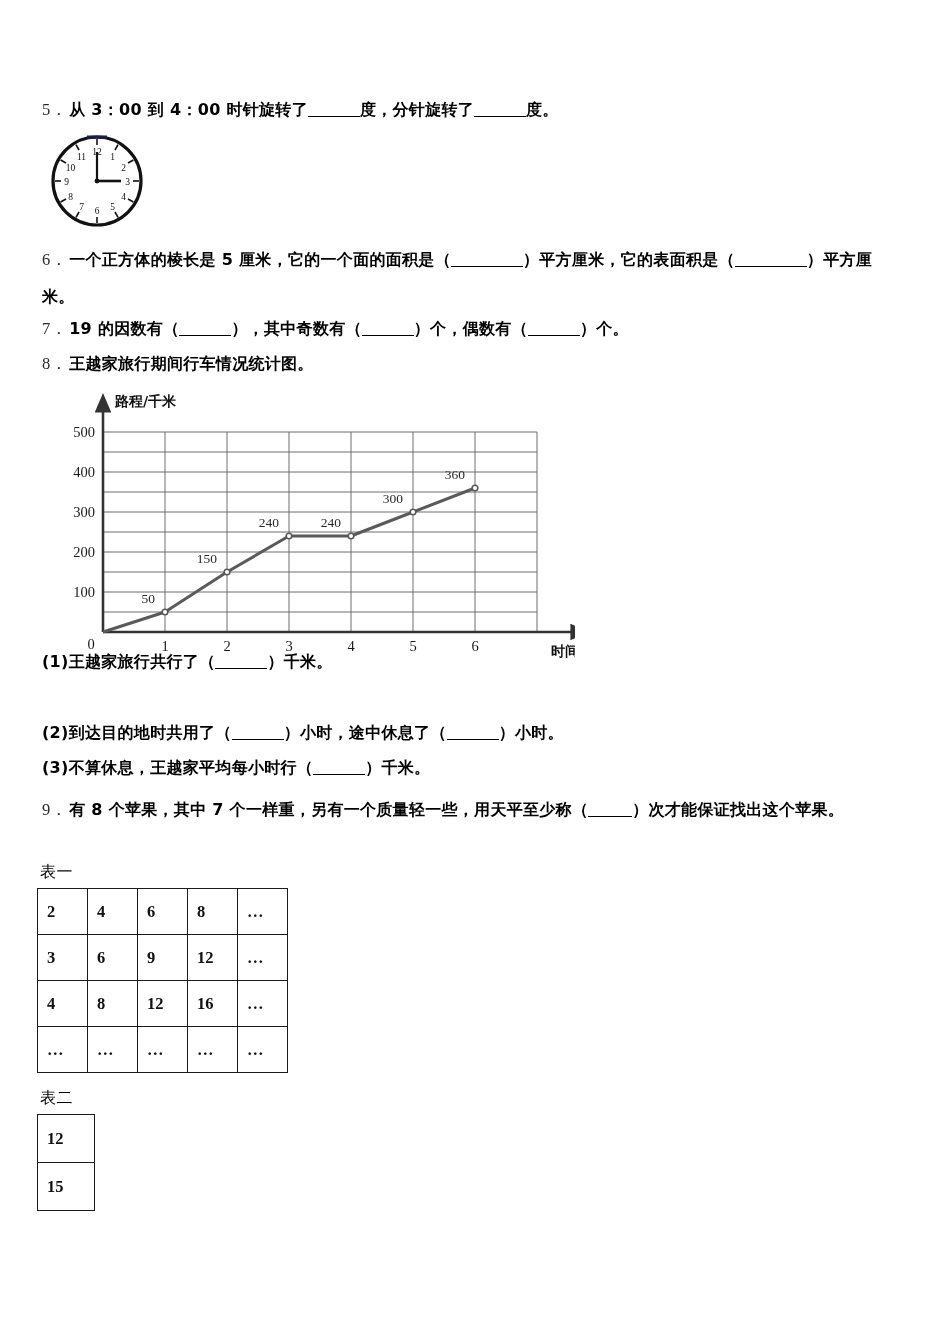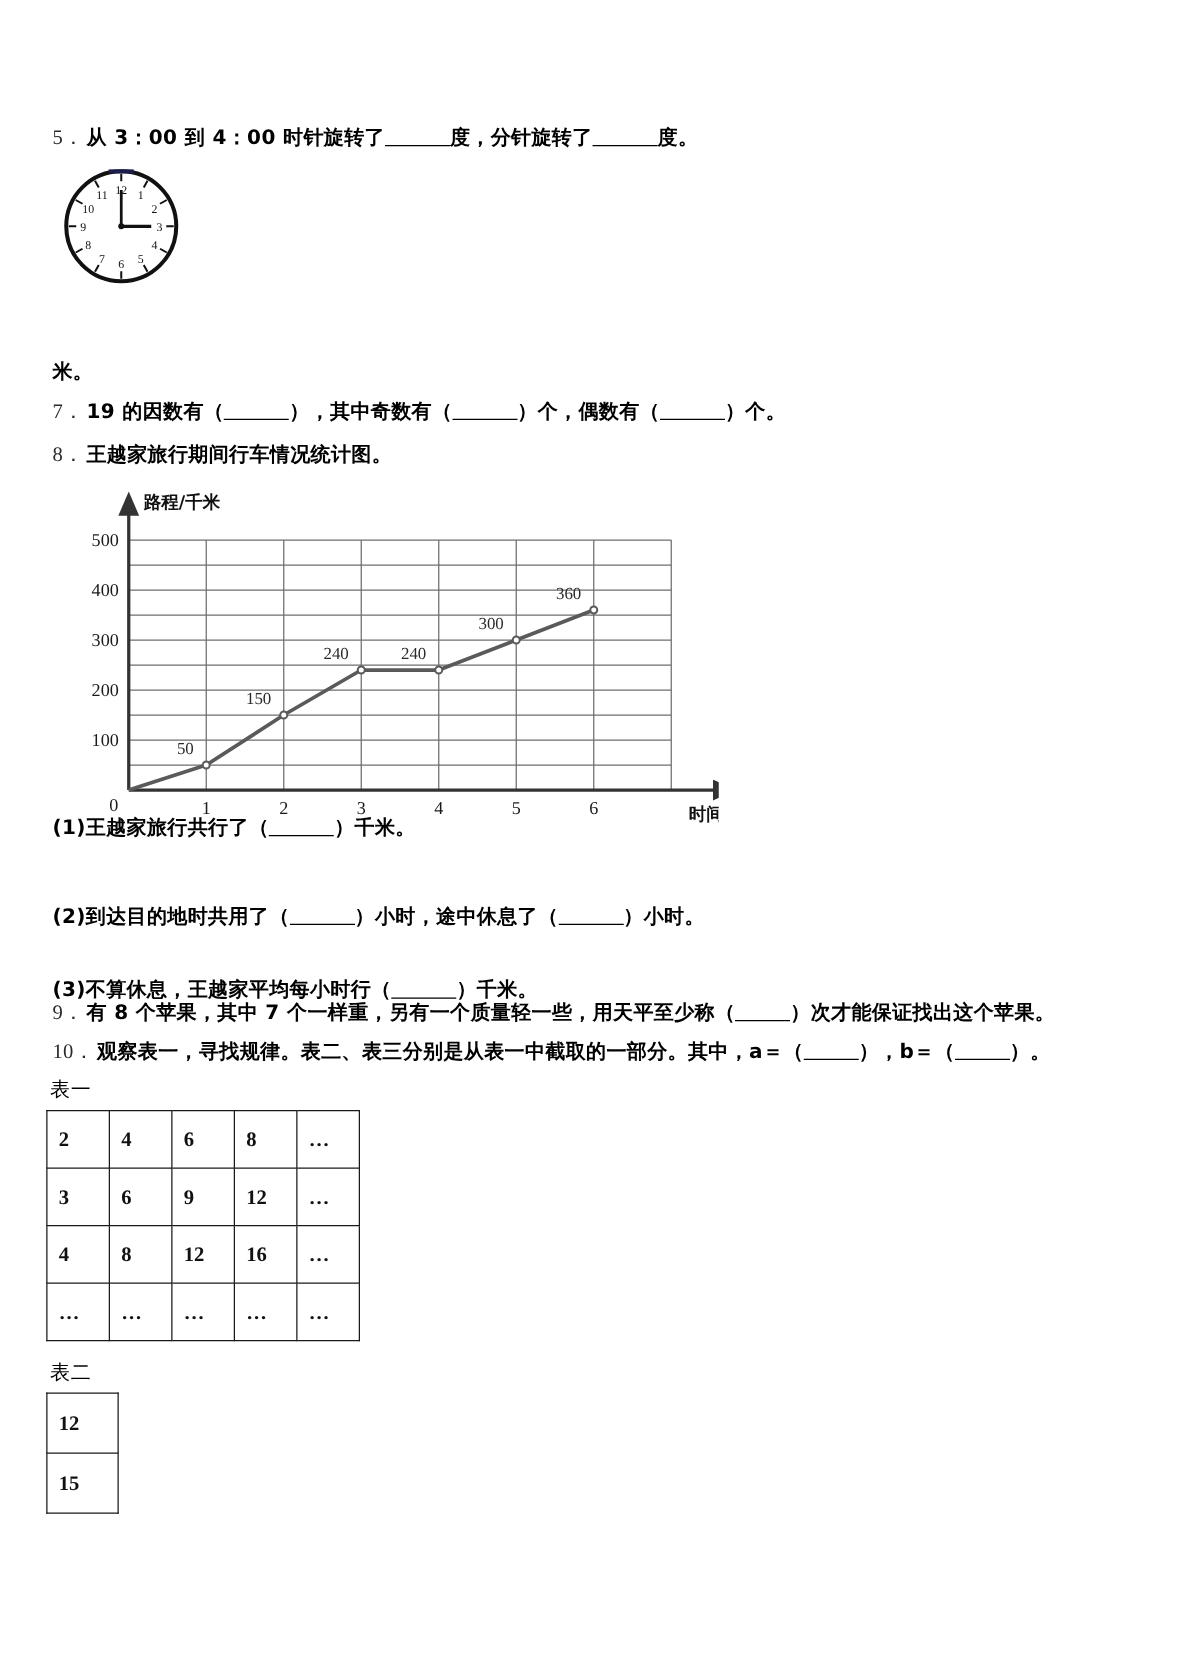--- a/index.html
+++ b/index.html
@@ -153,20 +153,23 @@
         <text x="33.5" y="25.5">11</text>
       </g>
 
       <line x1="49" y1="47" x2="49" y2="18" stroke="#111111" stroke-width="2.2"></line>
       <line x1="49" y1="47" x2="73" y2="47" stroke="#111111" stroke-width="2.6"></line>
       <circle cx="49" cy="47" r="2.4" fill="#111111"></circle>
       <rect x="39" y="1.5" width="20" height="3.2" fill="#1b1b4e"></rect>
     </svg>
   </div>
 
+  <div class="qline" style="left:42px; top:246px;">
+    <span class="qnum">6．</span><span class="qbody">一个正方体的棱长是 5 厘米，它的一个面的面积是（</span><span class="blank bl-lg"></span><span class="qbody">）平方厘米，它的表面积是（</span><span class="blank bl-lg"></span><span class="qbody">）平方厘</span>
+  </div>
   <div class="qline" style="left:42px; top:283px;">
     <span class="qbody">米。</span>
   </div>
 
   <div class="qline" style="left:42px; top:315px;">
     <span class="qnum">7．</span><span class="qbody">19 的因数有（</span><span class="blank bl-md"></span><span class="qbody">），其中奇数有（</span><span class="blank bl-md"></span><span class="qbody">）个，偶数有（</span><span class="blank bl-md"></span><span class="qbody">）个。</span>
   </div>
 
   <div class="qline" style="left:42px; top:350px;">
     <span class="qnum">8．</span><span class="qbody">王越家旅行期间行车情况统计图。</span>
@@ -227,31 +230,28 @@
         <text x="410" y="93" font-family="Liberation Serif, serif" font-size="13.5" text-anchor="end" fill="#2a2a2a">360</text>
       </svg>
   </div>
 
   <div class="sub" style="left:42px; top:652px;">
     <span>(1)</span><span>王越家旅行共行了（</span><span class="blank bl-md"></span><span>）千米。</span>
   </div>
   <div class="sub" style="left:42px; top:723px;">
     <span>(2)</span><span>到达目的地时共用了（</span><span class="blank bl-md"></span><span>）小时，途中休息了（</span><span class="blank bl-md"></span><span>）小时。</span>
   </div>
-  <div class="sub" style="left:42px; top:782px;text-align:center;">
+  <div class="sub" style="left:42px; top:758px;text-align:center;">
     <span>(3)</span><span>不算休息，王越家平均每小时行（</span><span class="blank bl-md"></span><span>）千米。</span>
   </div>
 
   <div class="qline" style="left:42px; top:796px;">
     <span class="qnum">9．</span><span class="qbody">有 8 个苹果，其中 7 个一样重，另有一个质量轻一些，用天平至少称（</span><span class="blank bl-sm"></span><span class="qbody">）次才能保证找出这个苹果。</span>
   </div>
 
-  <div class="qline" style="left:42px; top:827px;">
-    <span class="qnum">10．</span><span class="qbody">观察表一，寻找规律。表二、表三分别是从表一中截取的一部分。其中，a＝（</span><span class="blank bl-sm"></span><span class="qbody">），b＝（</span><span class="blank bl-sm"></span><span class="qbody">）。</span>
-  </div>
 
   <div class="tbl-caption" style="left:40px; top:862px;">表一</div>
   <table class="grid" id="table-one">
       <tbody>
         <tr>
           <td>2</td>
           <td>4</td>
           <td>6</td>
           <td>8</td>
           <td class="dots">…</td>

